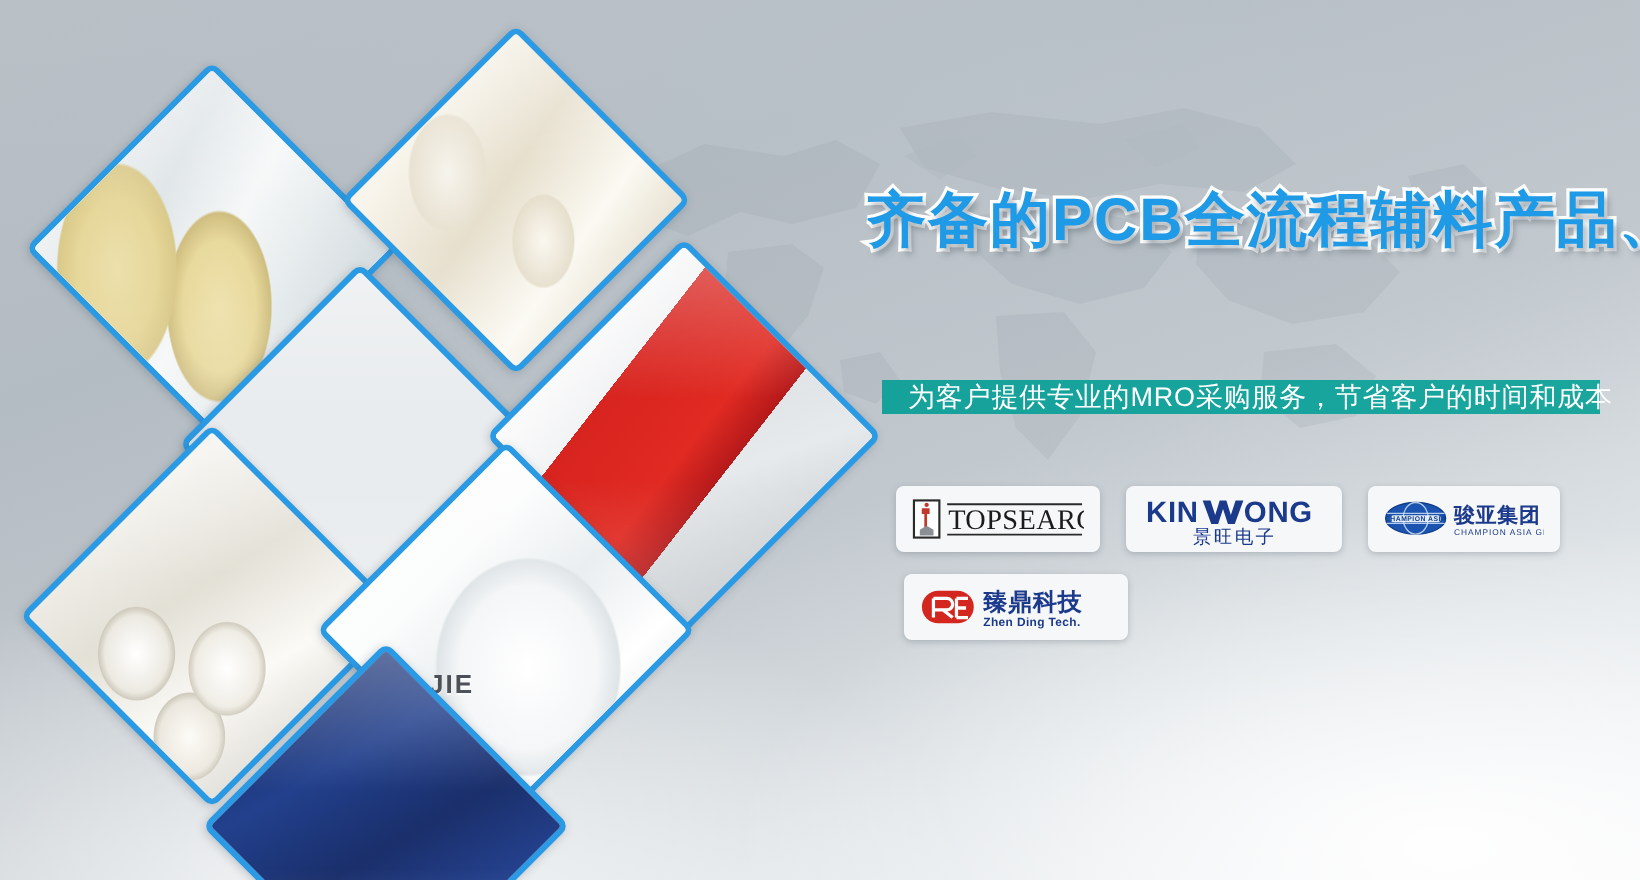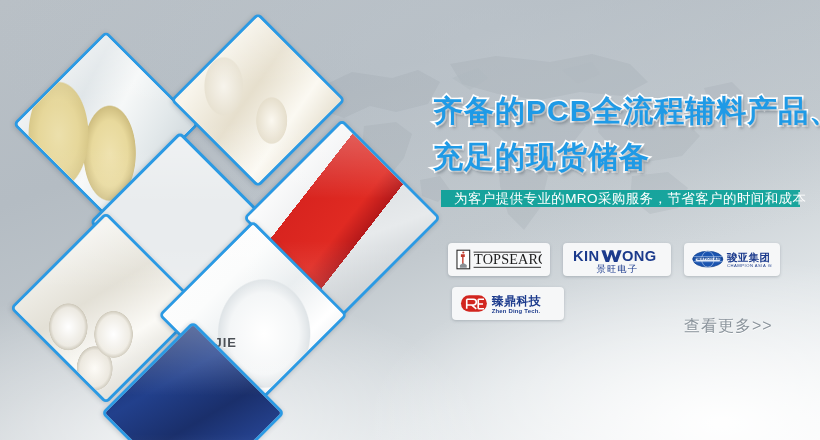--- a/index.html
+++ b/index.html
@@ -224,21 +224,20 @@
     <div class="sheen"></div>
   </div>
 
   <div class="tile" style="left:128px; top:348px; width:130px; height:130px;">
     <div class="inner art-blue"></div>
     <div class="sheen"></div>
   </div>
 
   <div class="headline">
     <div class="line">齐备的PCB全流程辅料产品、</div>
-    <div class="line">充足的现货储备</div>
   </div>
 
   <div class="subtitle-bar">
     <span class="txt">为客户提供专业的MRO采购服务，节省客户的时间和成本</span>
   </div>
 
   <div class="logos">
 
     <div class="logo-row">
 
@@ -283,15 +282,14 @@
           <rect x="1" y="4" width="27" height="17" rx="8.5" fill="#d2261f"></rect>
           <path d="M7 8 v10 M7 8 h7 a3 3 0 0 1 0 6 h-7 M12 14 l5 4" stroke="#fff" stroke-width="1.7" fill="none"></path>
           <path d="M19 8 v10 M19 8 h6 M19 13 h5 M19 18 h6" stroke="#fff" stroke-width="1.7" fill="none"></path>
           <text x="33" y="14" font-family="'Liberation Sans',sans-serif" font-size="12.5" font-weight="bold" letter-spacing=".4" fill="#1b3a8c">臻鼎科技</text>
           <text x="33" y="22.5" font-family="'Liberation Sans',sans-serif" font-size="6.2" font-weight="bold" letter-spacing=".2" fill="#1b3a8c">Zhen Ding Tech.</text>
         </svg>
       </div>
     </div>
   </div>
 
-  <div class="more-link">查看更多&gt;&gt;</div>
 
 </div>
 
 </body></html>

